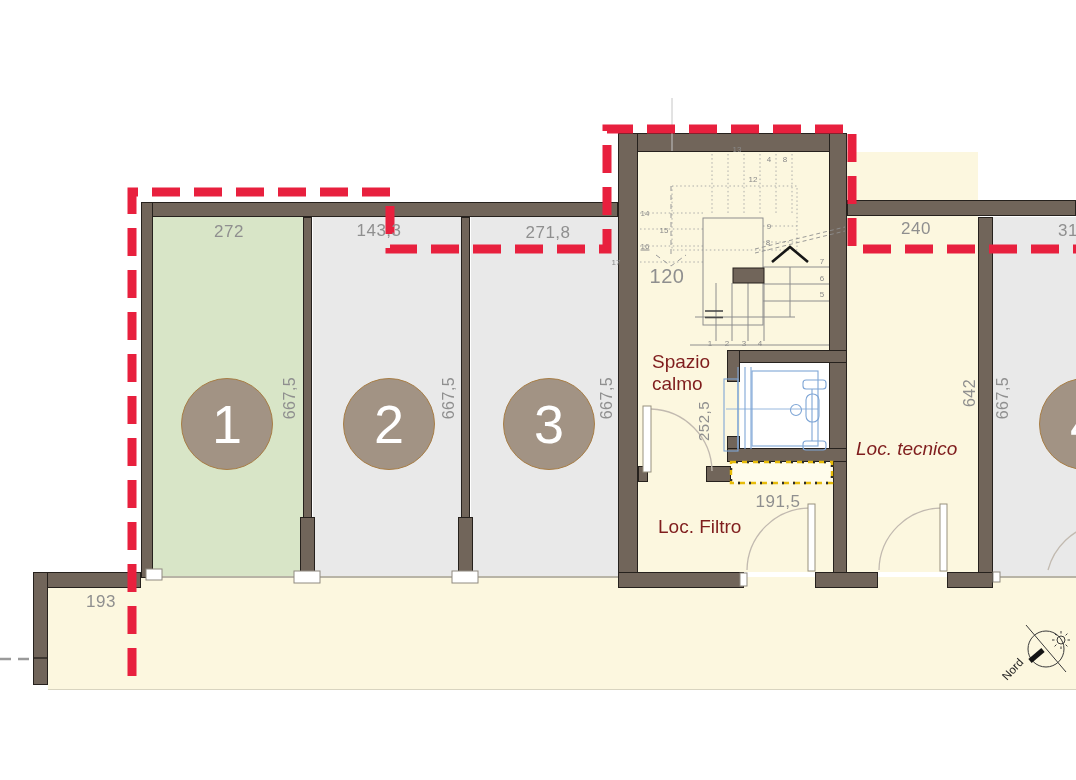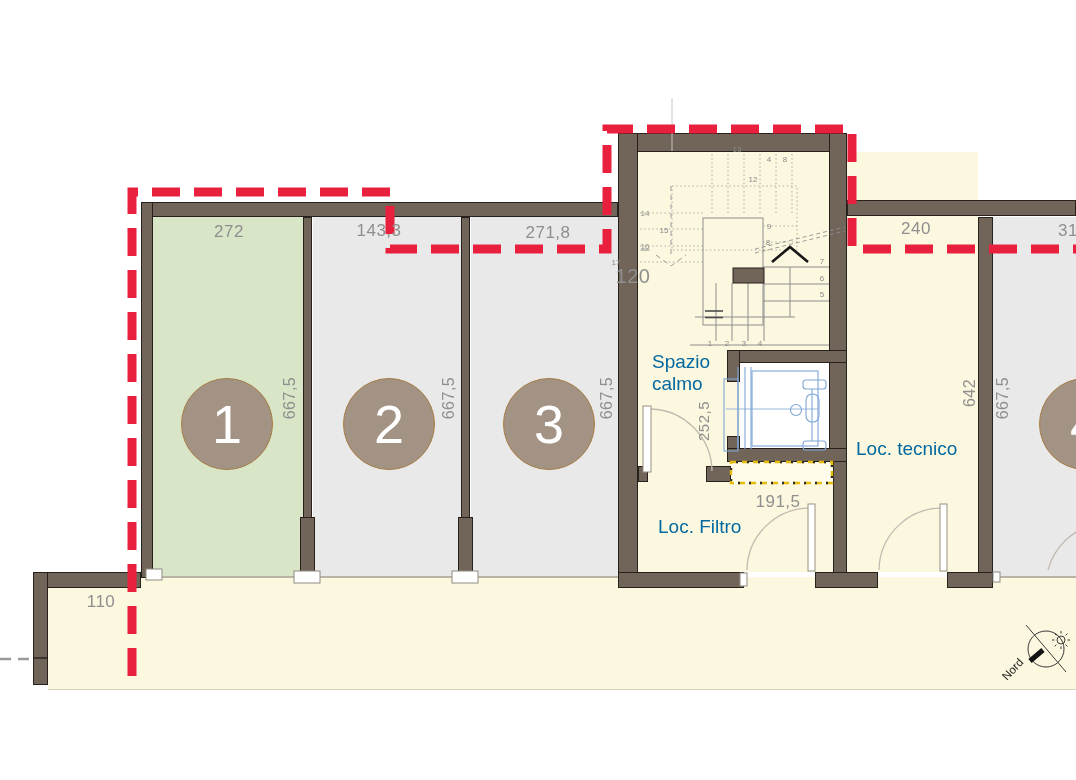--- a/index.html
+++ b/index.html
@@ -3,22 +3,22 @@
 <meta charset="utf-8">
 <style>
   html,body{margin:0;padding:0;background:#fff;font-family:"Liberation Sans",sans-serif;}
   .plan{position:relative;width:1076px;height:780px;overflow:hidden;background:#ffffff;}
   .fill{position:absolute;}
   .wall{position:absolute;background:#71655a;border:1px solid #26211d;box-sizing:border-box;}
   .overlay{position:absolute;left:0;top:0;pointer-events:none;}
   .dim{position:absolute;font-size:17px;color:#8f8f8f;white-space:nowrap;transform:translate(-50%,-50%);letter-spacing:.5px;}
   .dimv{position:absolute;font-size:16px;color:#8f8f8f;white-space:nowrap;transform:translate(-50%,-50%) rotate(-90deg);letter-spacing:.5px;}
   .dim-big{font-size:20px;}
-  .room-label{position:absolute;font-size:19px;color:#0369a1;white-space:nowrap;}
-  .italic{}
+  .room-label{position:absolute;font-size:19px;color:#7f1d1d;white-space:nowrap;}
+  .italic{font-style:italic;}
   .step{position:absolute;font-size:8px;color:#8a8a8a;transform:translate(-50%,-50%);}
   .pcircle{position:absolute;width:92px;height:92px;border-radius:50%;background:#a29384;border:1.5px solid #a87e46;
            display:flex;align-items:center;justify-content:center;box-sizing:border-box;}
   .pcircle span{color:#ffffff;font-size:54px;font-weight:300;line-height:1;}
   .clip-dim{position:absolute;font-size:17px;color:#8f8f8f;white-space:nowrap;letter-spacing:.5px;}
 </style>
 </head>
 <body>
 
 <div class="plan">
@@ -181,22 +181,22 @@
   <span class="dim" style="left:548px;top:233px;">271,8</span>
   <span class="dim" style="left:916px;top:229px;">240</span>
   <span class="clip-dim" style="left:1058px;top:221px;">31</span>
   <span class="dimv" style="left:290px;top:398px;">667,5</span>
   <span class="dimv" style="left:449px;top:398px;">667,5</span>
   <span class="dimv" style="left:607px;top:398px;">667,5</span>
   <span class="dimv" style="left:1003px;top:398px;">667,5</span>
   <span class="dimv" style="left:970px;top:393px;">642</span>
   <span class="dimv" style="left:703px;top:421px;font-size:15px;">252,5</span>
   <span class="dim" style="left:778px;top:502px;">191,5</span>
-  <span class="dim dim-big" style="left:633px;top:276px;">120</span>
-  <span class="dim" style="left:101px;top:602px;">110</span>
+  <span class="dim dim-big" style="left:667px;top:276px;">120</span>
+  <span class="dim" style="left:101px;top:602px;">193</span>
 
   <span class="room-label" style="left:652px;top:351px;">Spazio</span>
   <span class="room-label" style="left:652px;top:373px;">calmo</span>
   <span class="room-label" style="left:658px;top:516px;">Loc. Filtro</span>
   <span class="room-label italic" style="left:856px;top:438px;">Loc. tecnico</span>
 
   <div id="steps-host">
       <span class="step" style="left: 710px; top: 343px;">1</span>
       <span class="step" style="left: 727px; top: 343px;">2</span>
       <span class="step" style="left: 744px; top: 343px;">3</span>

